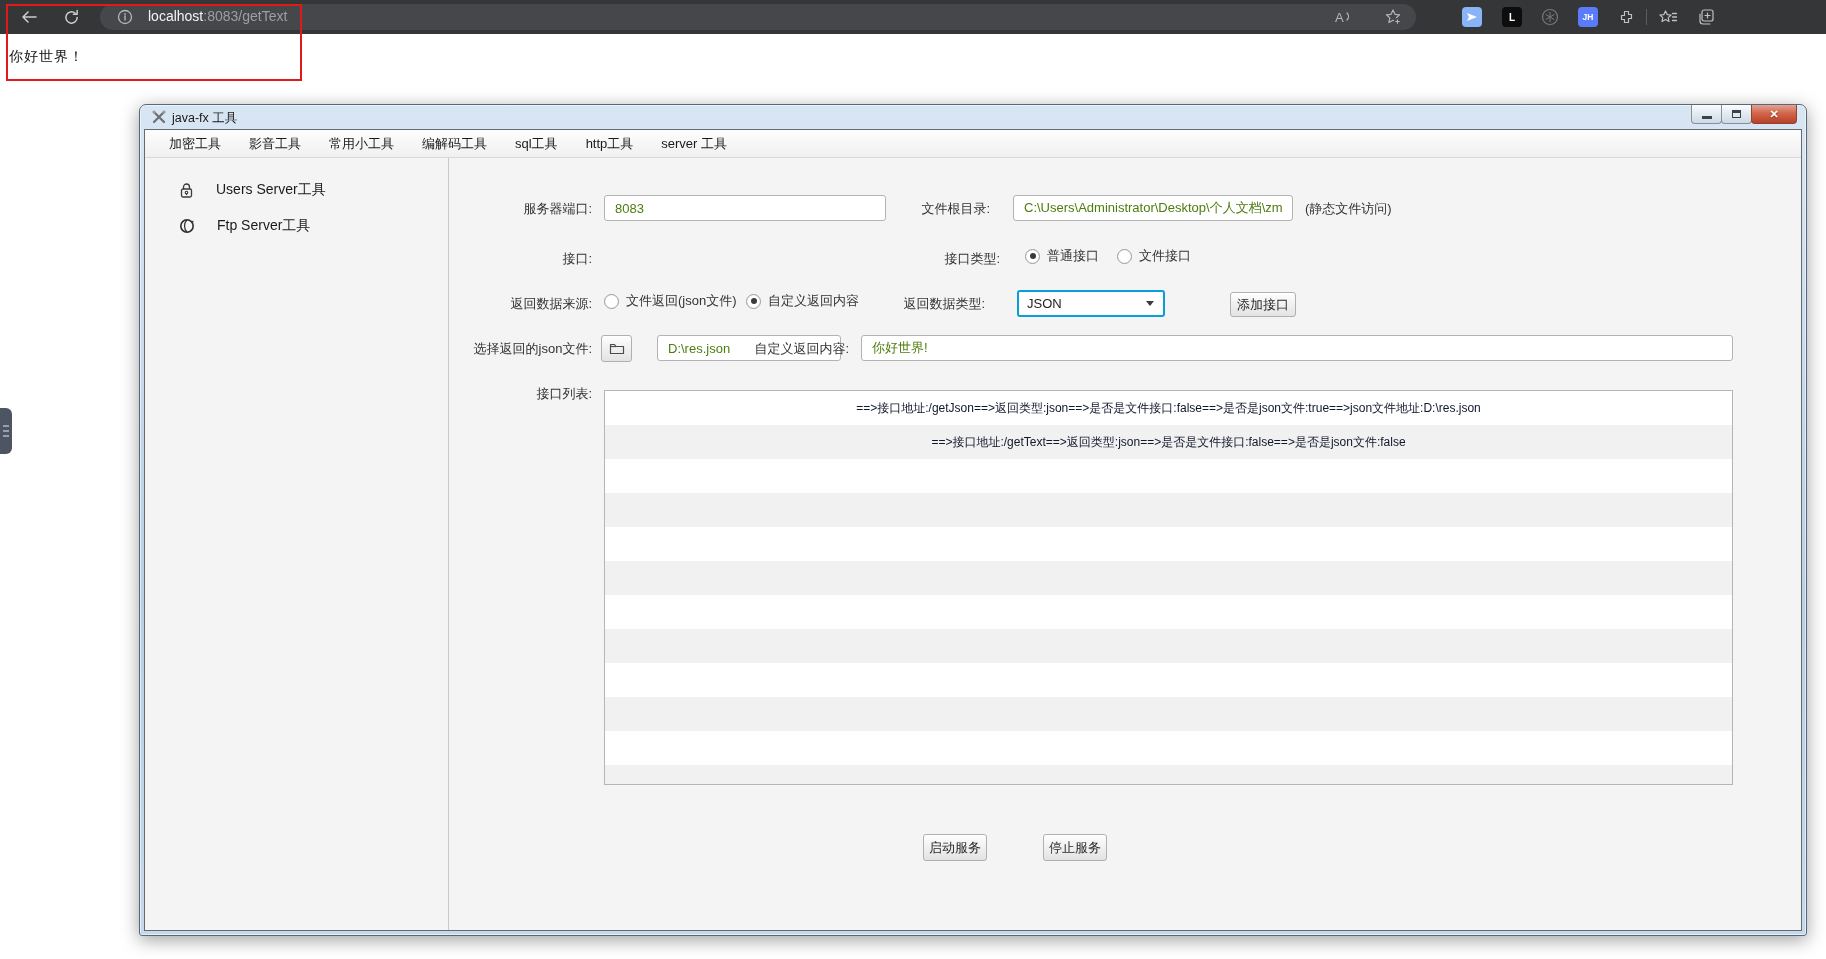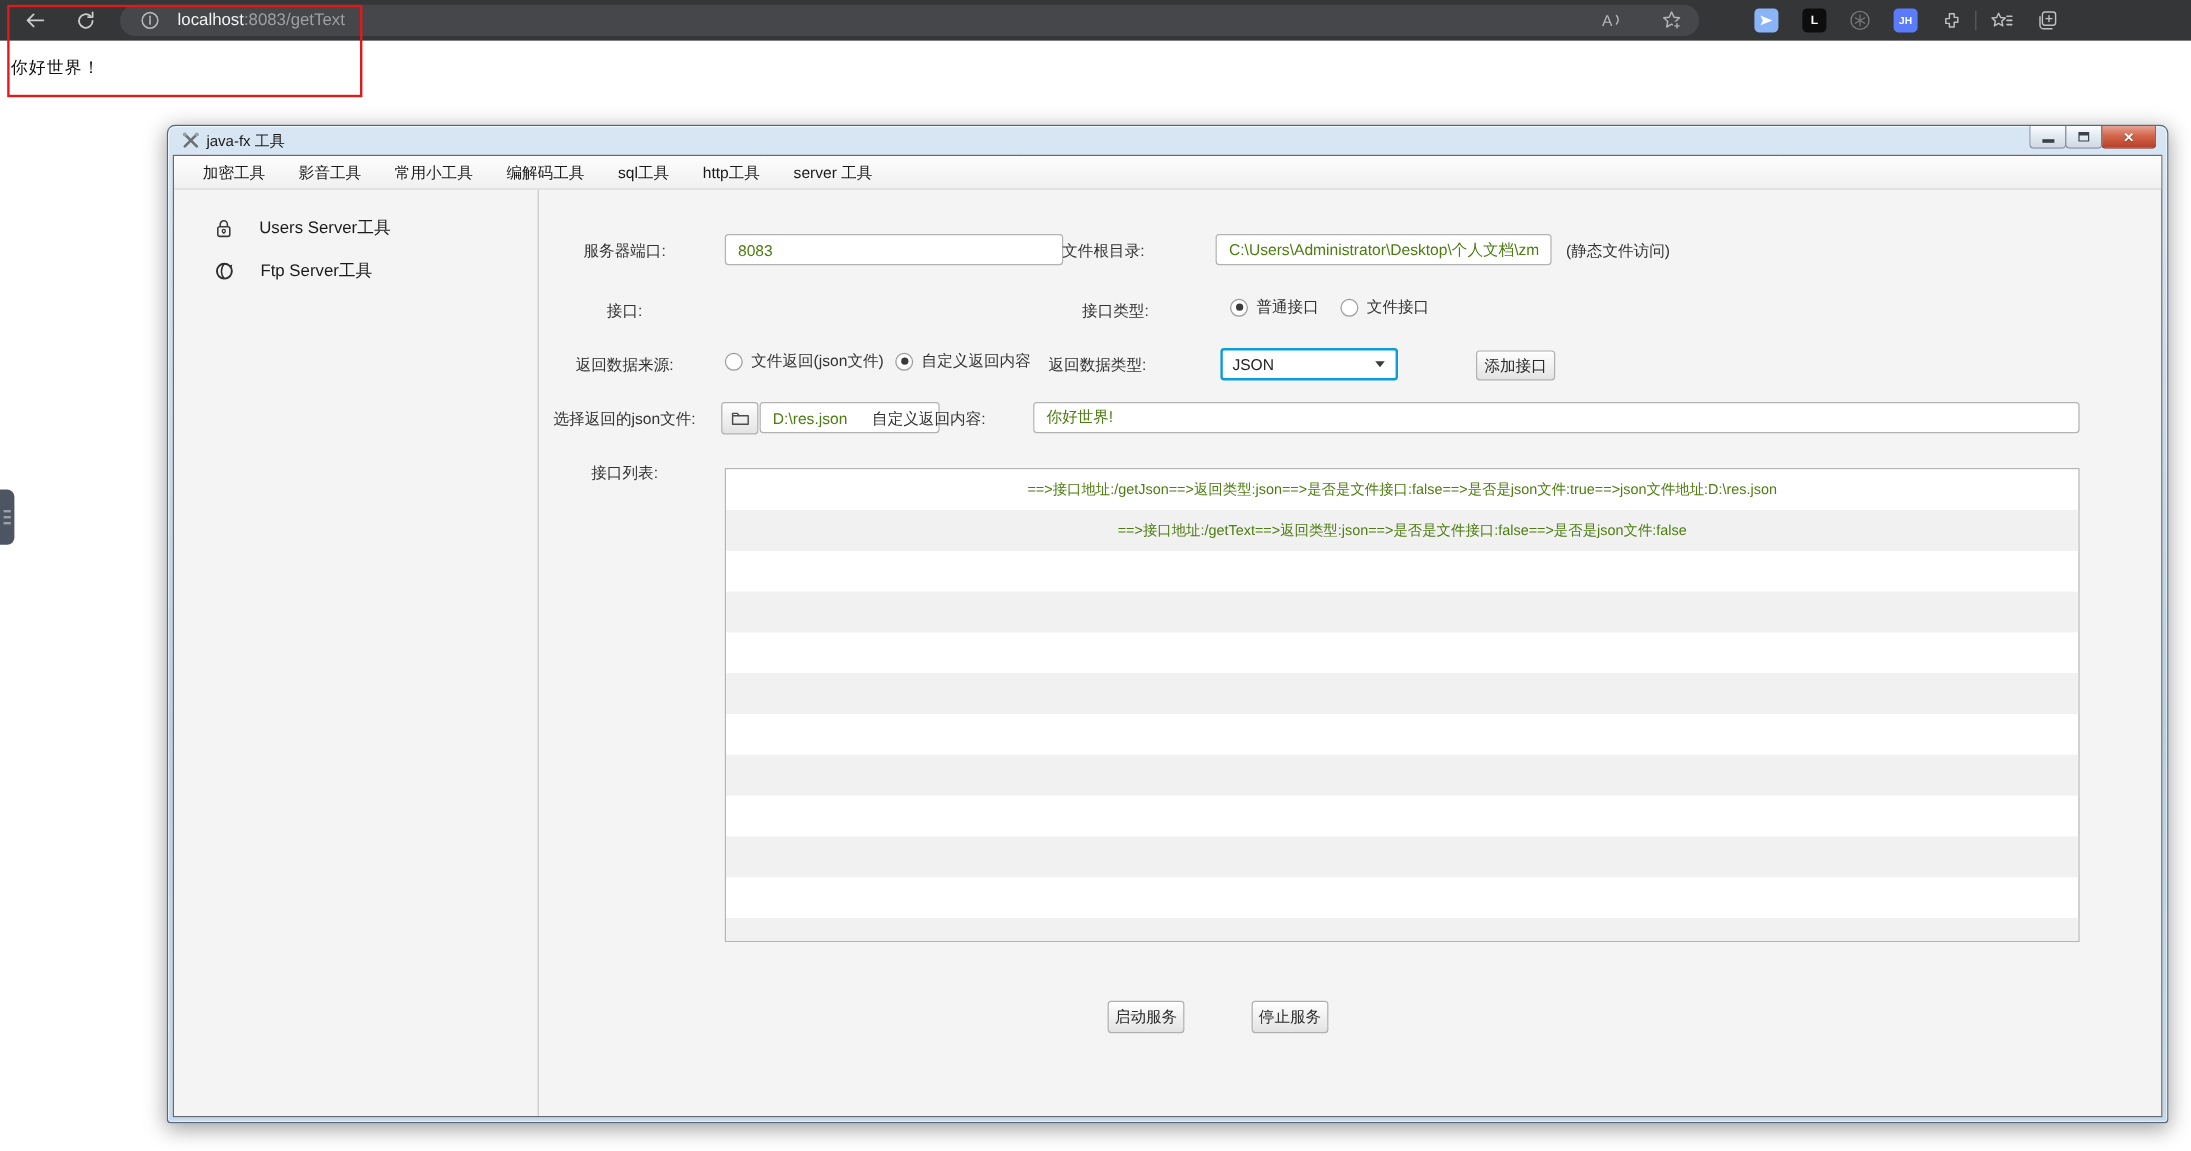--- a/index.html
+++ b/index.html
@@ -56,21 +56,21 @@
               background:#f4f4f4; border:1px solid #66696d; }
   .fx-menubar { height:28px; background:linear-gradient(#fdfdfd,#f0f0f0);
                 border-bottom:1px solid #d8d8d8; padding-left:10px; display:flex; align-items:center; }
   .fx-menu-item { padding:5px 14px; font-size:13px; color:#1a1a1a; }
   .fx-body { display:flex; height:calc(100% - 28px); }
   .fx-sidebar { width:304px; border-right:1px solid #c9c9c9; padding-top:14px; }
   .sb-item { height:36px; display:flex; align-items:center; padding-left:34px; }
   .sb-item .sb-label { font-size:14px; color:#1a1a1a; margin-left:22px; }
   .fx-form { position:relative; flex:1; }
 
-  .flabel { position:absolute; font-size:13px; color:#333; text-align:center; white-space:nowrap; }
+  .flabel { position:absolute; font-size:13px; color:#333; text-align:right; white-space:nowrap; }
   .finput { position:absolute; height:26px; background:#fff; border:1px solid #b3b3b3;
             border-radius:3px; font-size:13px; color:#4d7c0f; padding:0 10px;
             font-family:Liberation Sans, sans-serif; outline:none; }
   .fnote { position:absolute; font-size:13px; color:#333; }
 
   .radio { position:absolute; display:flex; align-items:center; }
   .radio .dot { width:15px; height:15px; border-radius:50%; border:1px solid #9b9b9b;
                 background:radial-gradient(#ffffff 55%, #e6e6e6); position:relative; }
   .radio.checked .dot::after { content:""; position:absolute; left:3.5px; top:3.5px;
                 width:6px; height:6px; border-radius:50%; background:#3a3a3a; }
@@ -82,21 +82,21 @@
   .combo .arrow { position:absolute; right:9px; top:9px; width:0; height:0;
                   border-left:4.5px solid transparent; border-right:4.5px solid transparent;
                   border-top:5px solid #3c3c3c; }
 
   .fx-button { position:absolute; border:1px solid #b0b0b0; border-radius:3px;
                background:linear-gradient(#fefefe,#e3e3e3); font-size:13px; color:#292929;
                display:flex; align-items:center; justify-content:center;
                box-shadow:inset 0 1px 0 #fff; }
 
   .list { position:absolute; background:#fff; border:1px solid #b5b5b5; overflow:hidden; }
-  .lrow { height:34px; line-height:34px; text-align:center; font-size:12px; color:#4d7c0f;
+  .lrow { height:34px; line-height:34px; text-align:center; font-size:12px; color:#0f172a;
           white-space:nowrap; overflow:hidden; }
   .lrow.alt { background:#f1f1f2; }
 
   svg { display:block; }
 </style>
 </head>
 <body>
 
 <div class="screen">
 
@@ -282,21 +282,21 @@
           </div>
           <div class="fx-button" style="left:781px;top:134px;width:66px;height:25px">添加接口</div>
 
           <div class="flabel" style="left:0;top:182px;width:143px">选择返回的json文件:</div>
           <div class="fx-button" style="left:152px;top:177px;width:31px;height:27px">
             <svg width="16" height="13" viewBox="0 0 16 13">
                 <path d="M1.5 2.5h4l1.5 2h7.5v7h-13z" stroke="#4c4c4c" fill="none" stroke-width="1.2" stroke-linejoin="round"></path>
                 <path d="M1.5 4.5h5.5" stroke="#4c4c4c" stroke-width="1.2"></path>
               </svg>
           </div>
-          <input class="finput" style="left: 184px; top: 177px; width: 150px;" value="D:\res.json">
+          <input class="finput" style="left: 208px; top: 177px; width: 184px;" value="D:\res.json">
           <div class="flabel" style="left:250px;top:182px;width:150px">自定义返回内容:</div>
           <input class="finput" style="left: 412px; top: 177px; width: 872px;" value="你好世界!">
 
           <div class="flabel" style="left:0;top:227px;width:143px">接口列表:</div>
           <div class="list" style="left:155px;top:232px;width:1129px;height:395px">
             <div class="lrow">==&gt;接口地址:/getJson==&gt;返回类型:json==&gt;是否是文件接口:false==&gt;是否是json文件:true==&gt;json文件地址:D:\res.json</div>
             <div class="lrow alt">==&gt;接口地址:/getText==&gt;返回类型:json==&gt;是否是文件接口:false==&gt;是否是json文件:false</div>
             <div class="lrow"></div>
             <div class="lrow alt"></div>
             <div class="lrow"></div>

